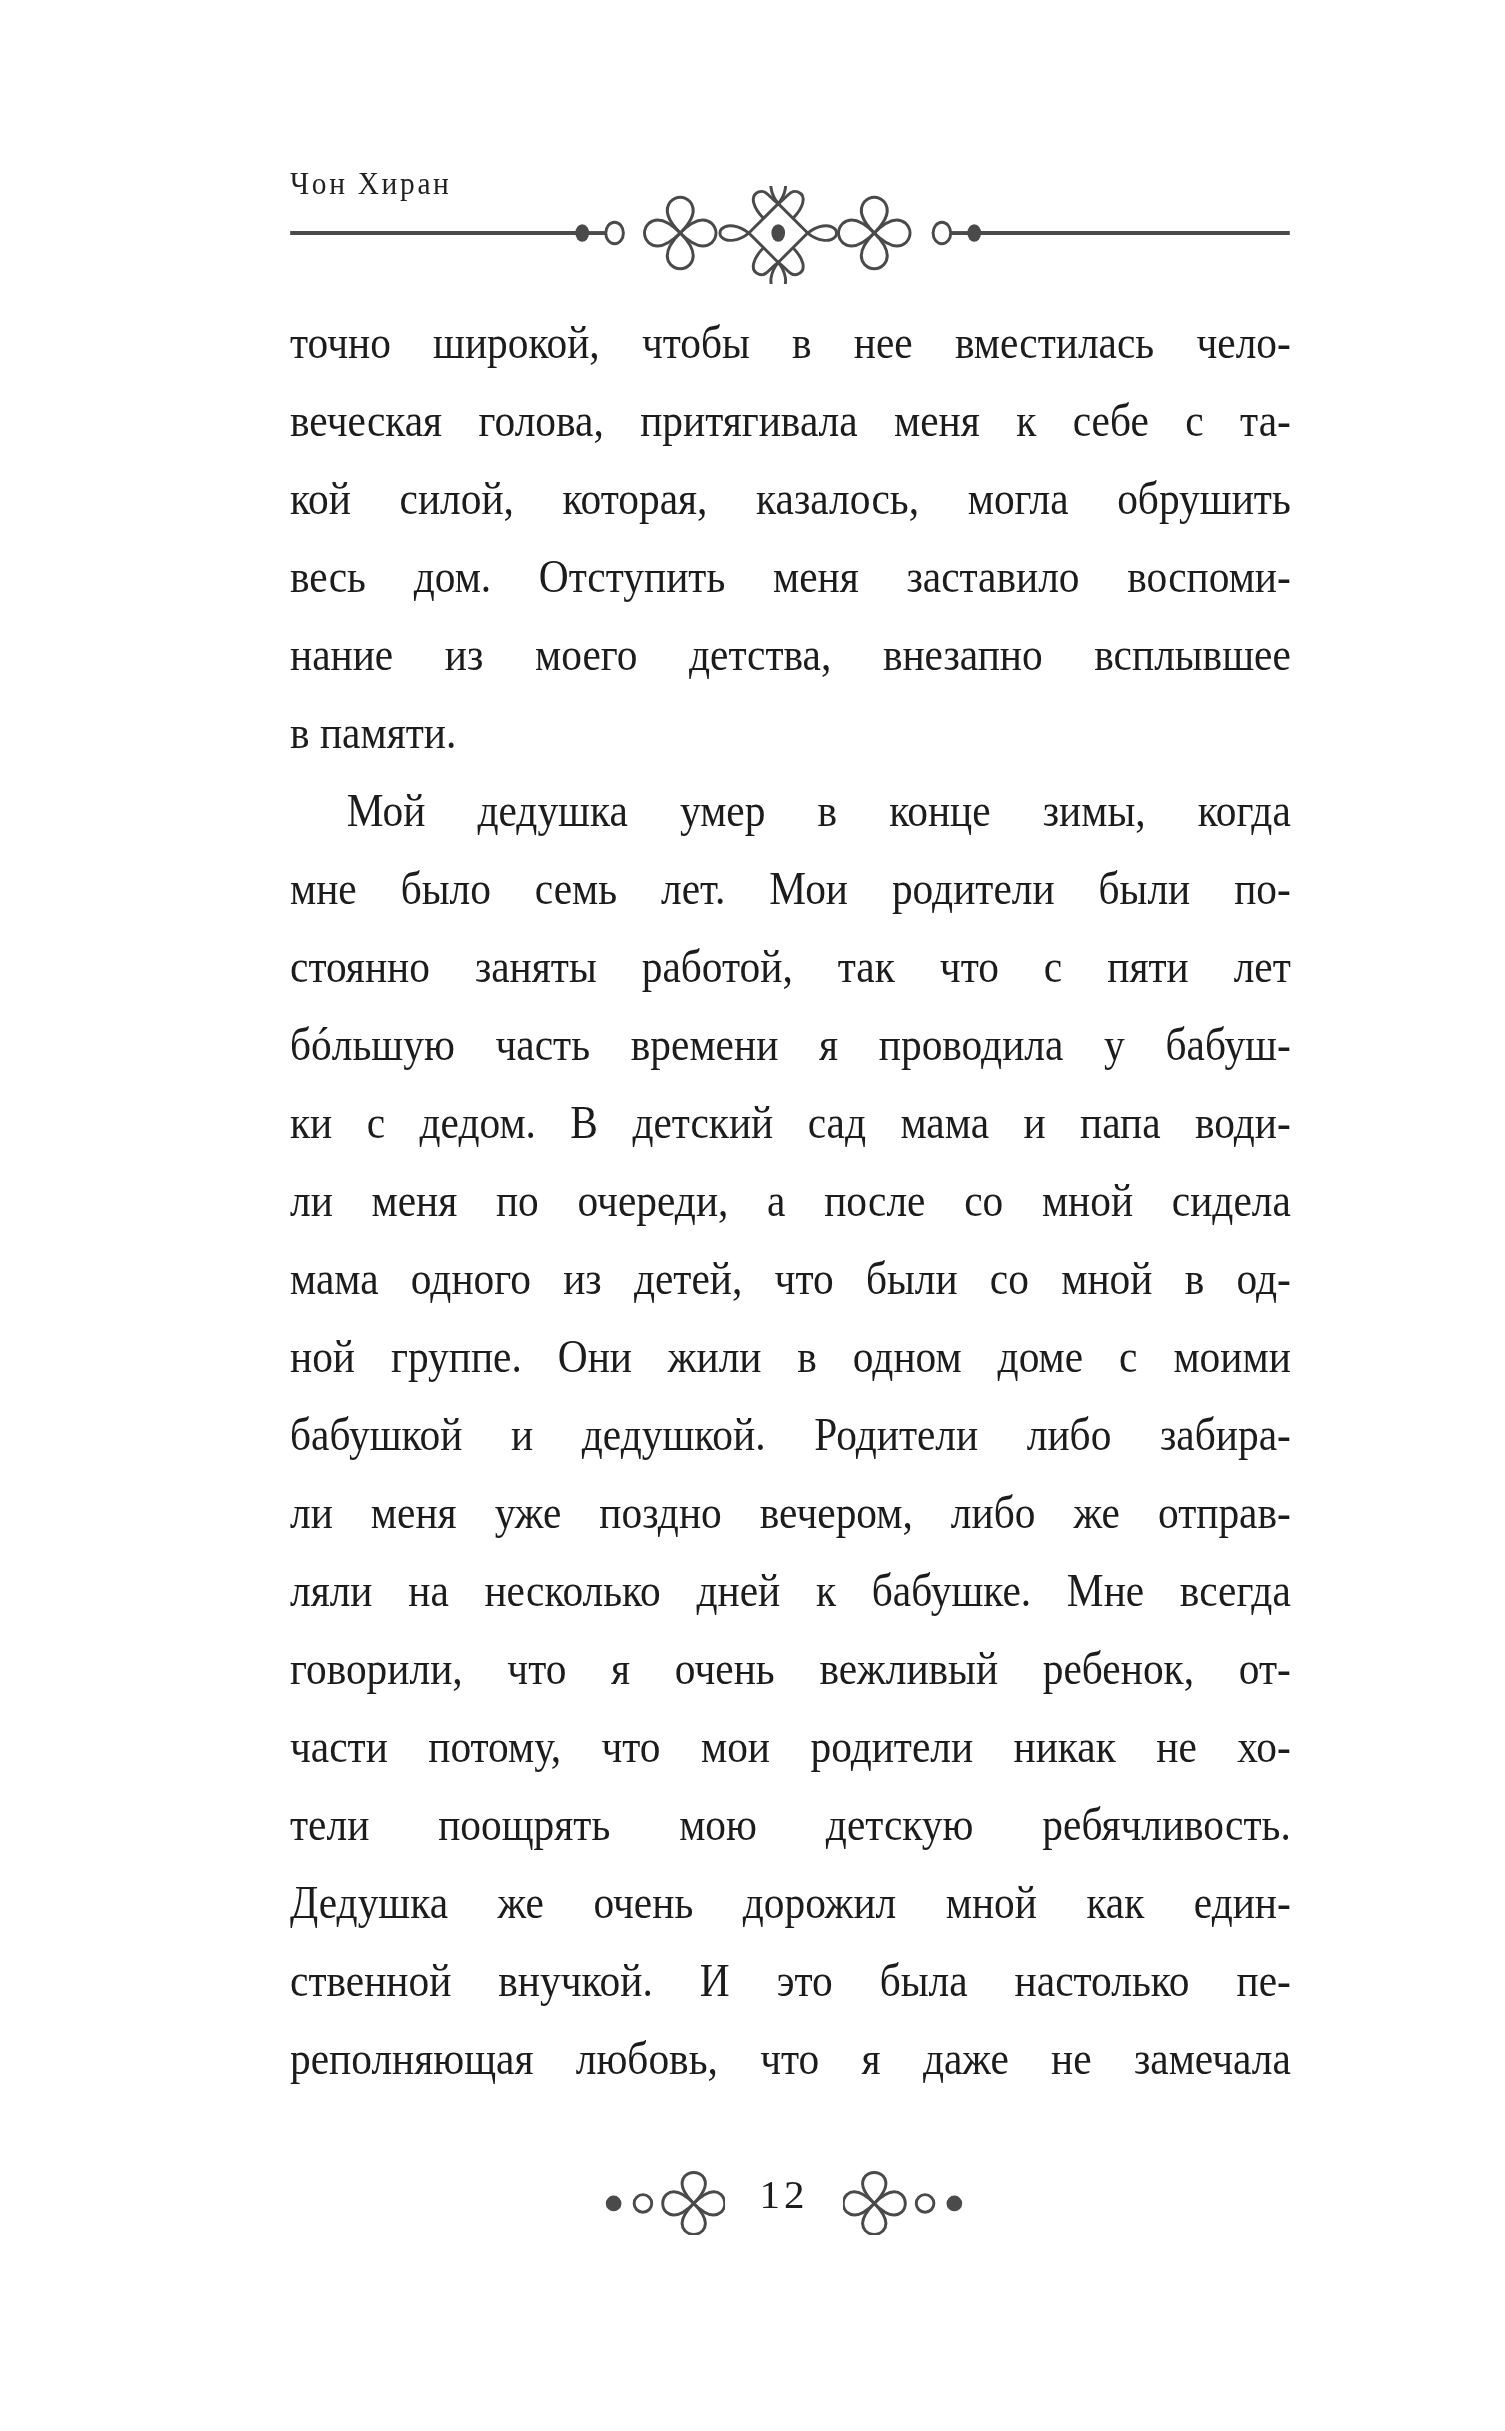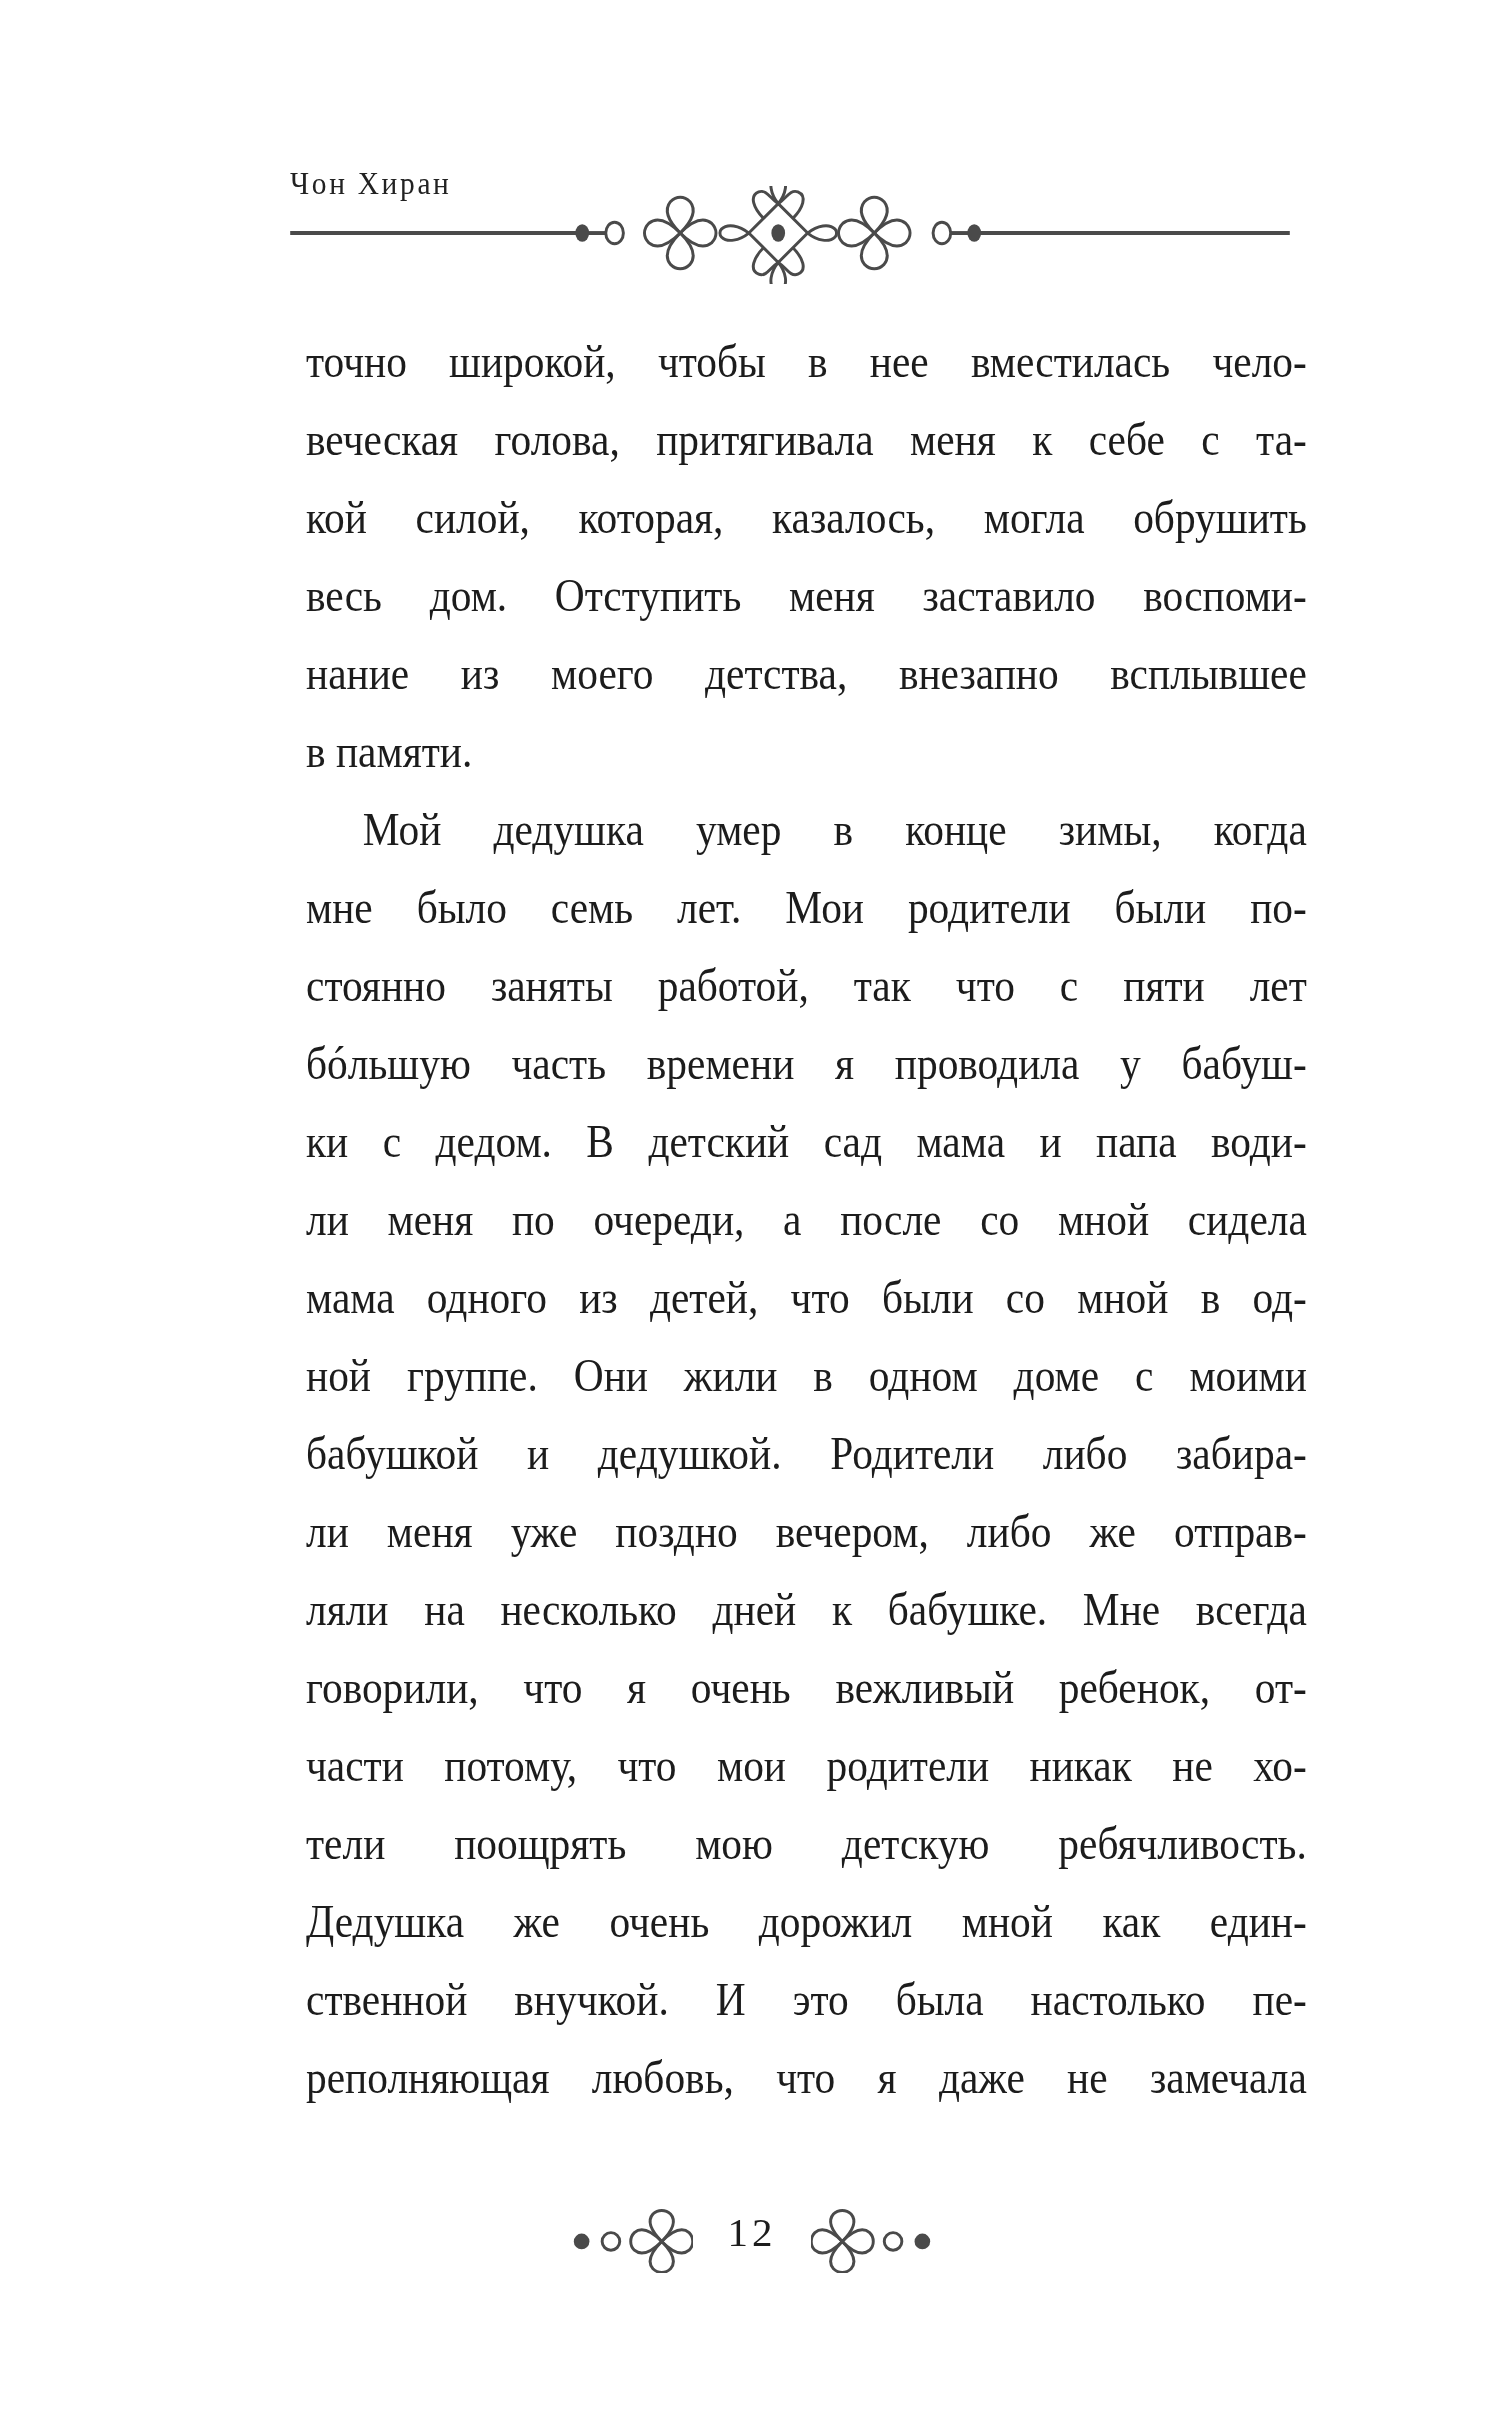--- a/index.html
+++ b/index.html
@@ -1,24 +1,24 @@
 <!DOCTYPE html>
 <html><head>
 <meta charset="utf-8">
 <style>
   html, body { margin:0; padding:0; background:#ffffff; }
   body { width:1506px; height:2432px; position:relative; overflow:hidden;
          font-family:"Liberation Serif","DejaVu Serif",serif; color:#1c1c1c; }
   .running-head { position:absolute; left:290px; top:165px; font-size:32px; letter-spacing:2.9px; color:#222; transform:scaleX(0.92); transform-origin:left; }
   .head-rule { position:absolute; left:290px; top:186px; width:1000px; height:98px; }
-  .text-block { position:absolute; left:290px; top:323px; width:1000px; font-size:46px; line-height:78px;margin-left:16px; }
+  .text-block { position:absolute; left:290px; top:304px; width:1000px; font-size:46px; line-height:78px; }
   .line { display:block; white-space:nowrap; text-align:justify; text-align-last:justify; height:78px; transform:scaleX(0.9); transform-origin:left; width:111.2%; }
   .line.last { text-align-last:left; }
   .line.indent { padding-left:63px; box-sizing:border-box; }
-  .footer { position:absolute; left:566px; top:2166px; width:372px; height:69px;margin-top:38px; }
+  .footer { position:absolute; left:598px; top:2166px; width:372px; height:69px; }
   .page-number { position:absolute; left:0; right:0; top:3.9px; text-align:center; font-size:41px; letter-spacing:3.9px; }
 </style>
 </head>
 <body>
 
 <div>
   <div class="running-head">Чон Хиран</div>
 
   <svg class="head-rule" viewBox="0 0 1020 100">
     <g fill="none" stroke="#4a4a4a" stroke-width="3">

